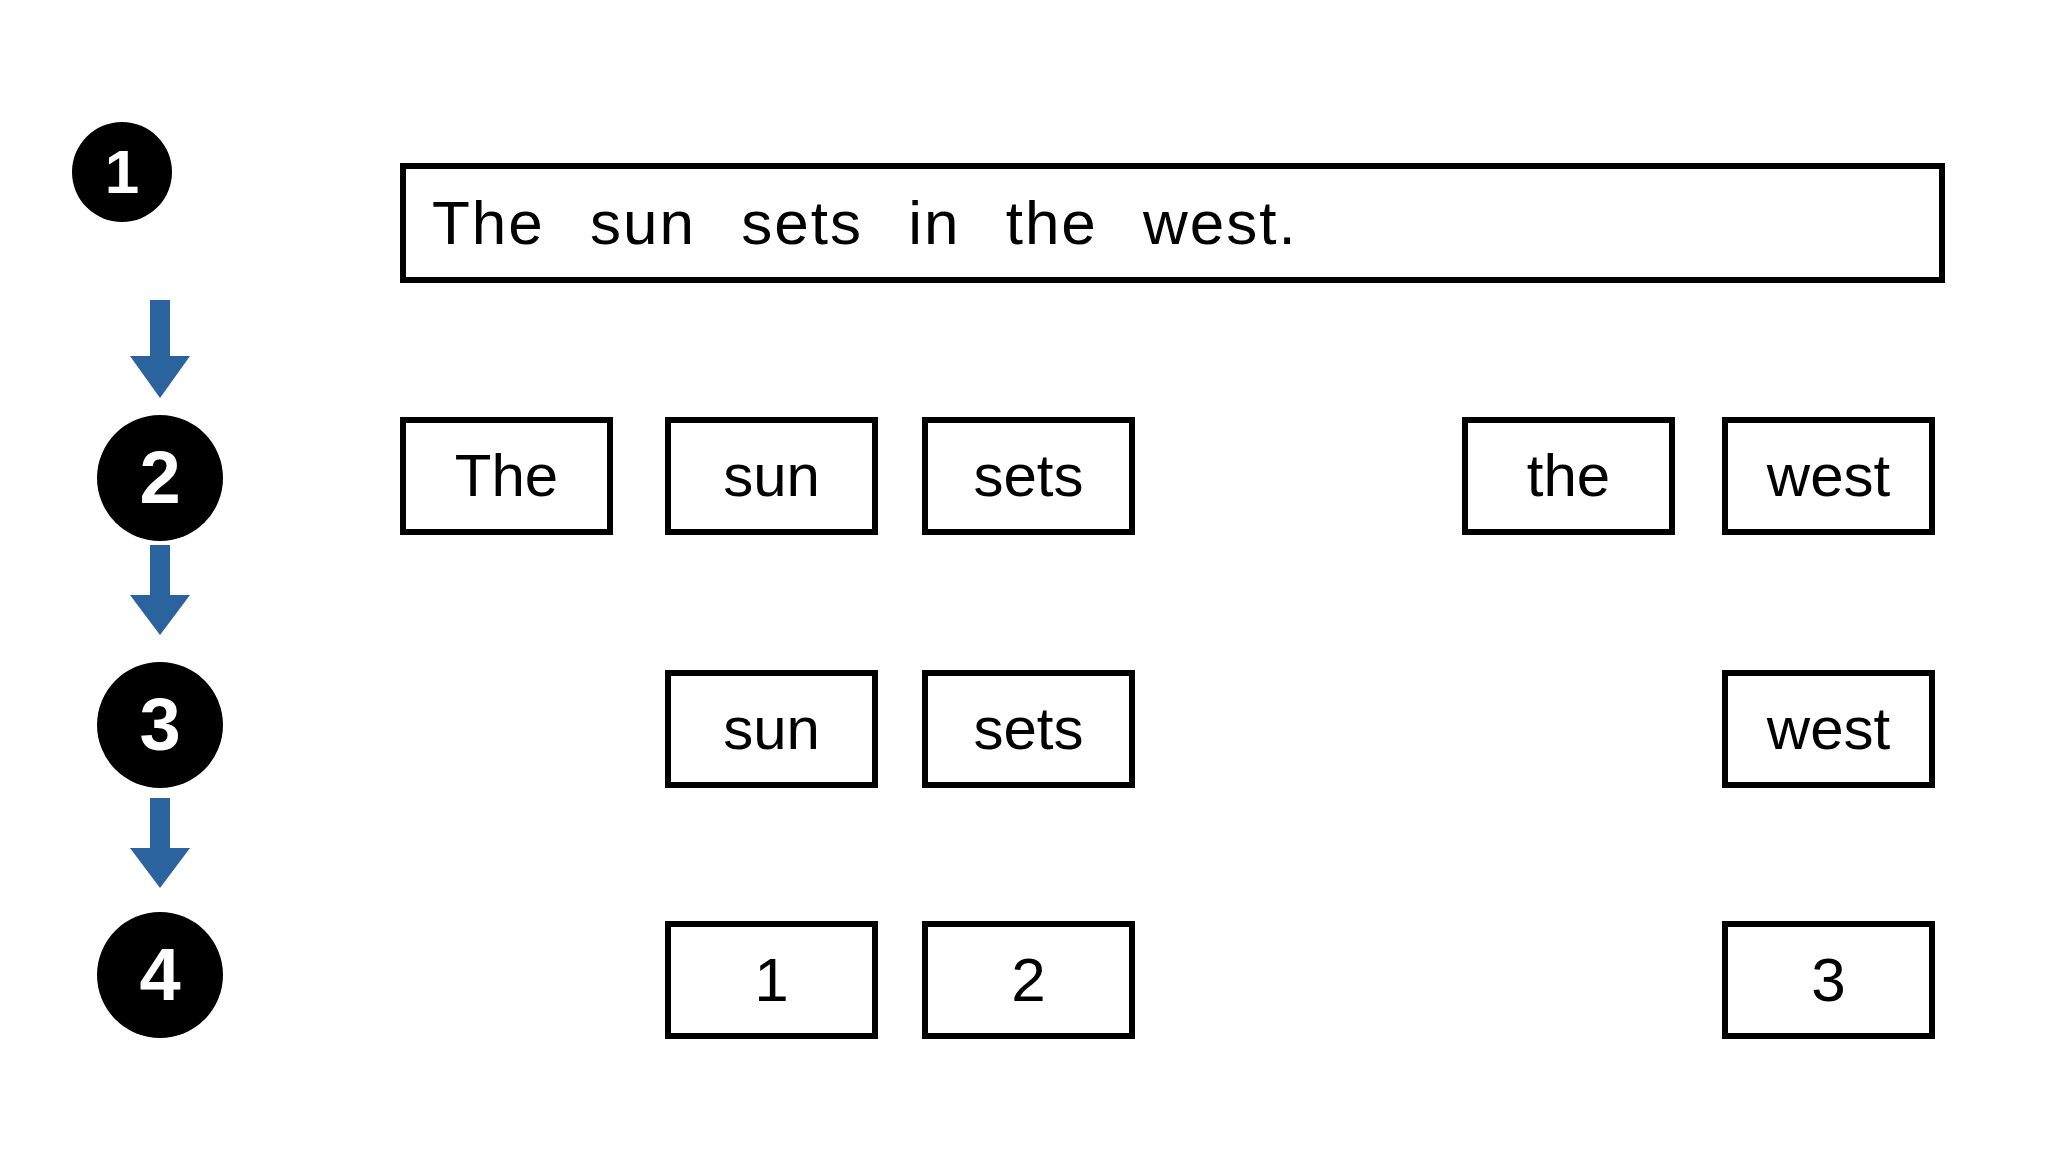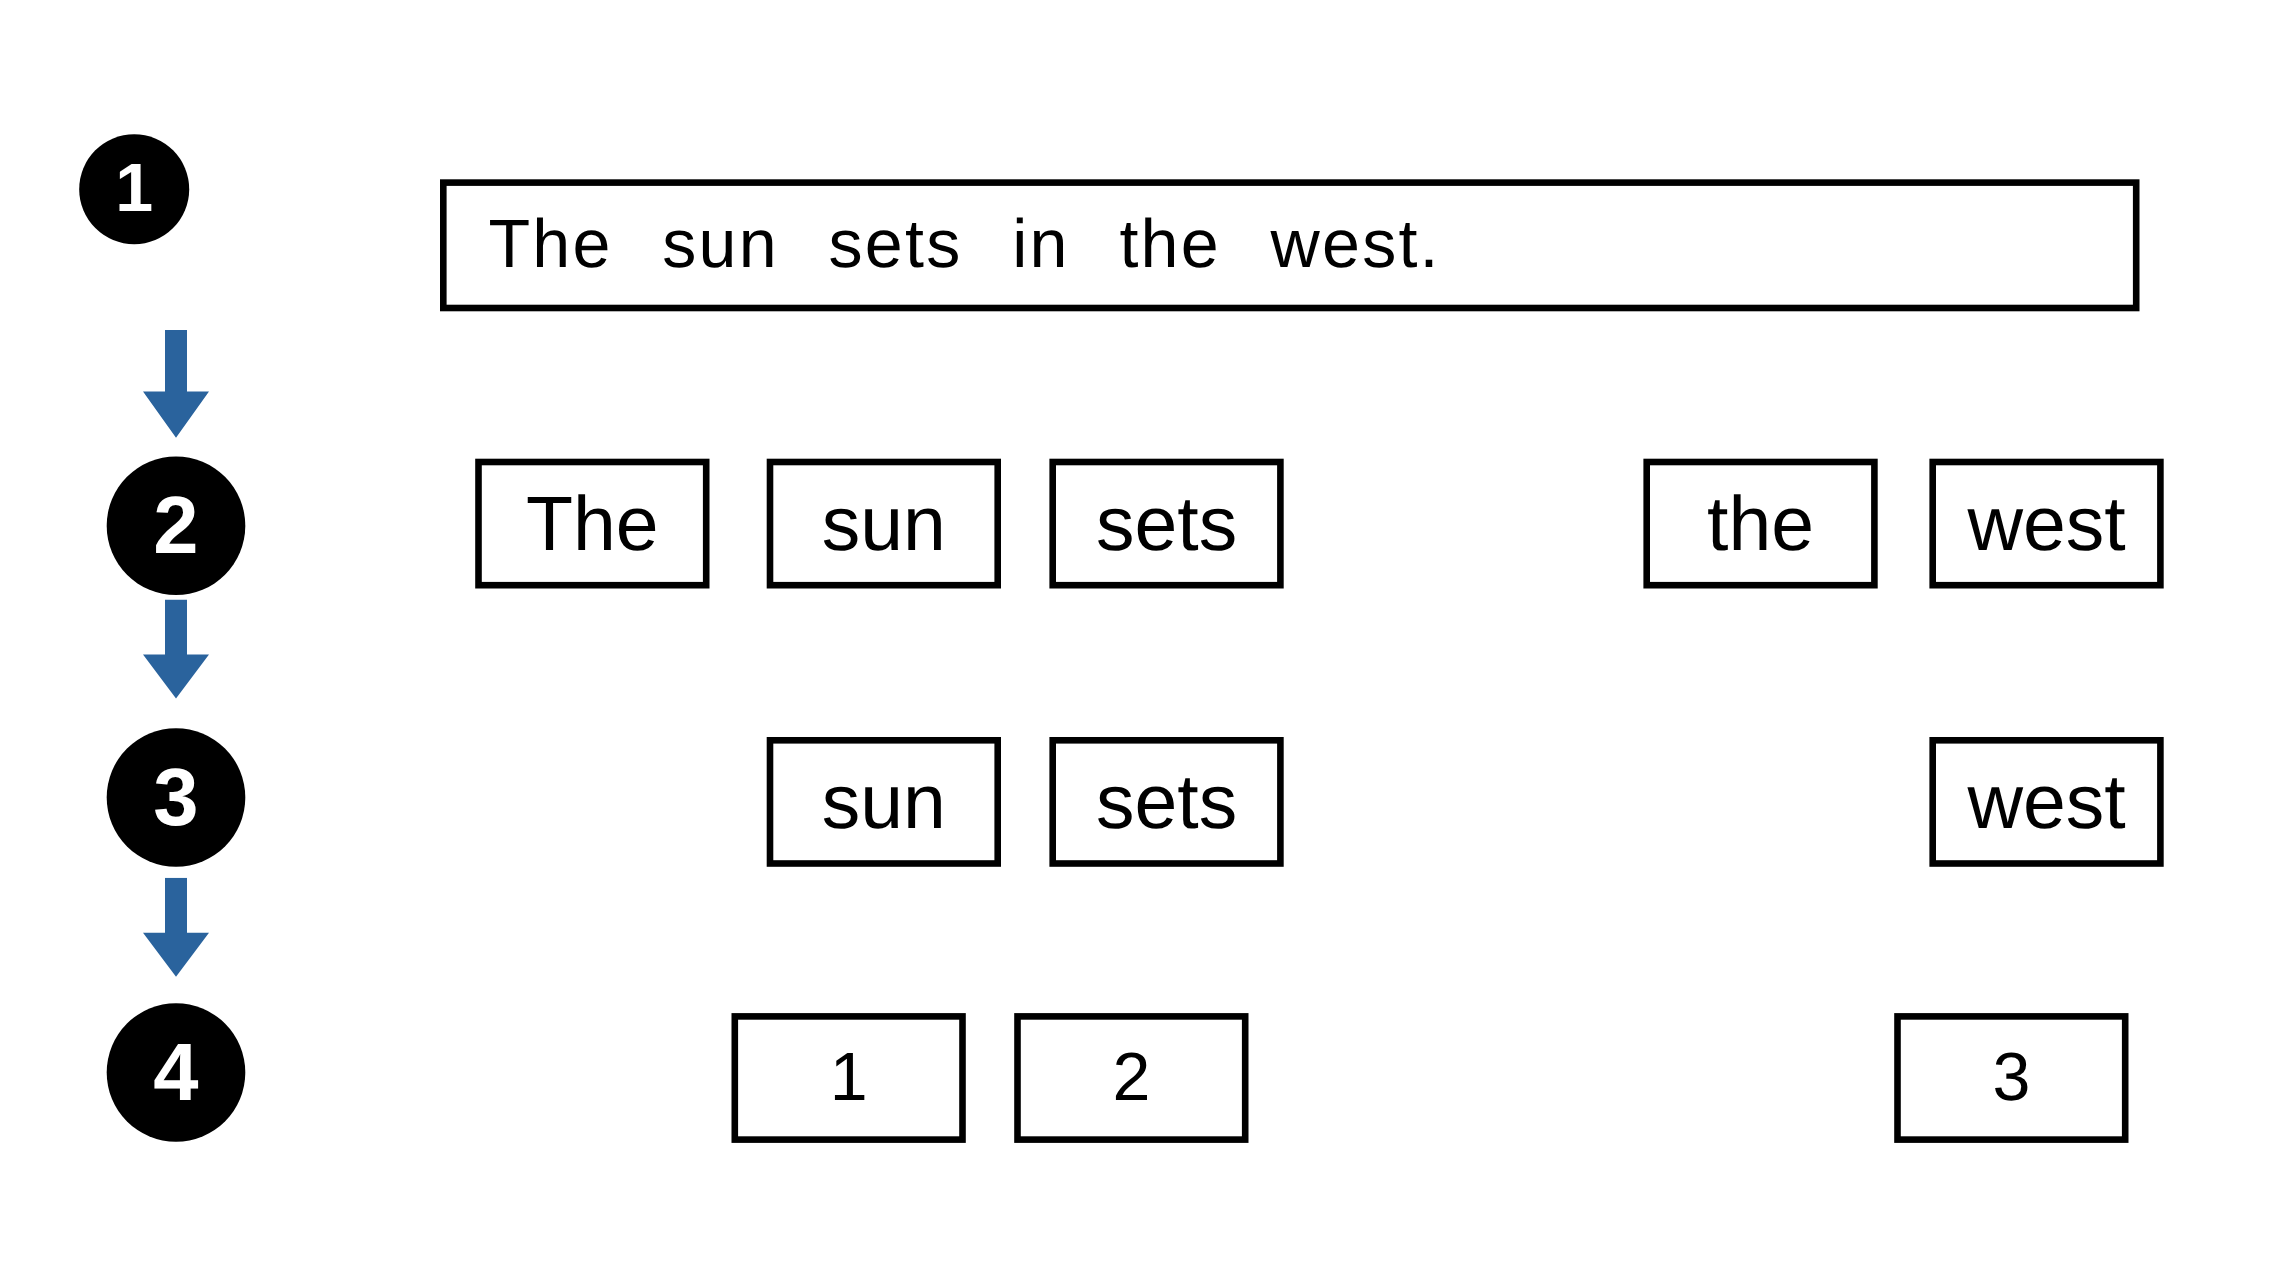--- a/index.html
+++ b/index.html
@@ -45,28 +45,27 @@
     display: flex;
     align-items: center;
     justify-content: center;
     font-family: "Liberation Sans", sans-serif;
     color: #000000;
     line-height: 1;
     white-space: nowrap;
   }
   .sentence-box {
     justify-content: flex-start;
-    padding-left: 38px;
+    padding-left: 26px;
     font-size: 62px;
     letter-spacing: 2px;
     word-spacing: 26px;
   }
   .word-box {
-    font-size: 70px;
-    margin-left: 32px;
+    font-size: 60px;
   }
   .num-box {
     font-size: 62px;
   }
 </style>
 </head>
 <body>
 
 <div class="canvas">
 

